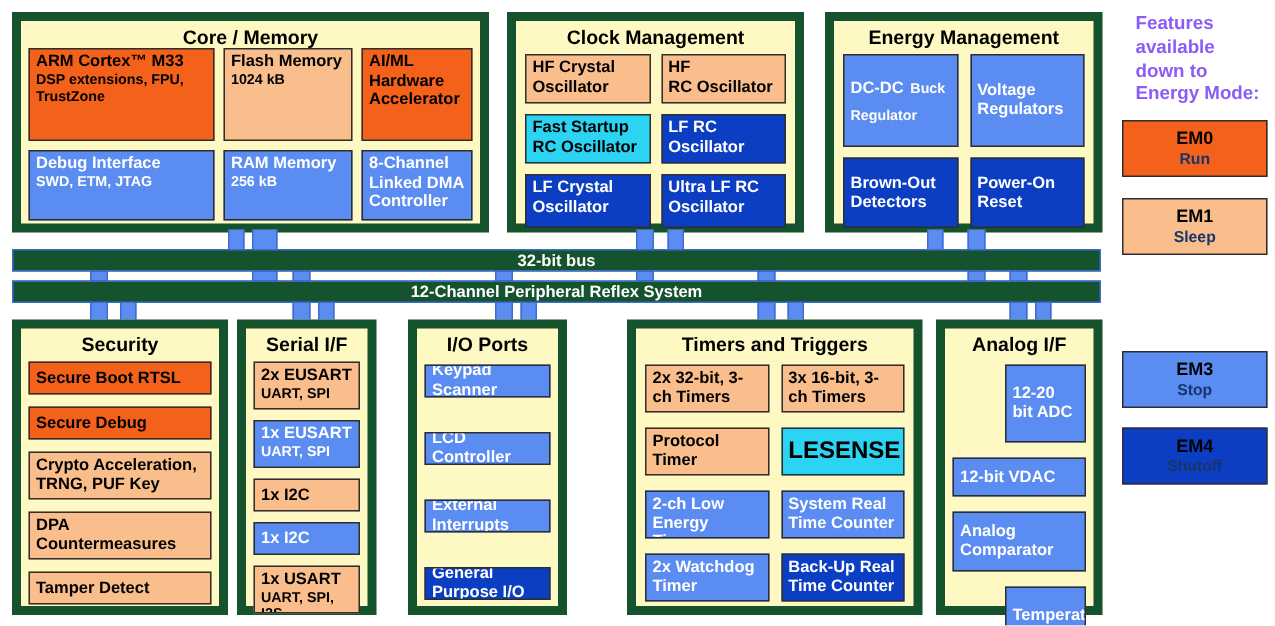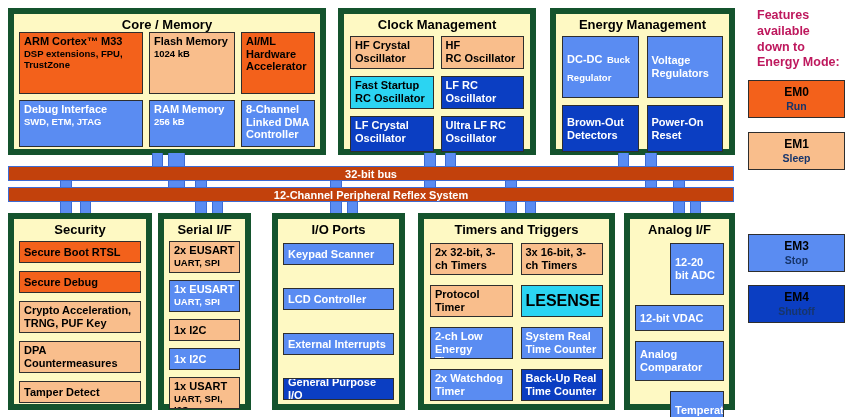--- a/index.html
+++ b/index.html
@@ -16,27 +16,27 @@
   .v-orange{background:#F3611B;color:#000;}
   .v-peach{background:#F9BE8C;color:#000;}
   .v-cyan{background:#2BD4F2;color:#000;}
   .v-blue{background:#5A8CF2;color:#fff;}
   .v-dkblue{background:#0B3EC2;color:#fff;}
   .vcenter{display:flex;flex-direction:column;justify-content:center;}
   .h22{height:22px;flex:none;}.h26{height:26px;flex:none;}.h32{height:32px;flex:none;}
   .h34{height:40px;flex:none;}.h36{height:52px;flex:none;margin-left:35px;}
   .w70 .t{max-width:70px;}
   .w100 .t{max-width:100px;}
-  .bus{position:absolute;left:8px;width:726px;height:15px;background:#c2410c;
+  .bus{position:absolute;left:8px;width:726px;height:15px;background:#14532d;
        border:1px solid #3D6BD3;box-sizing:border-box;display:flex;align-items:center;
        justify-content:center;color:#fff;font-weight:bold;font-size:11px;}
   .stub{position:absolute;background:#5A8CF2;border-left:1px solid #3D6BD3;
         border-right:1px solid #3D6BD3;box-sizing:border-box;}
   .legend-head{position:absolute;left:757px;top:8px;font-weight:bold;font-size:12.5px;
-               line-height:1.26;color:#be185d;}
+               line-height:1.26;color:#8b5cf6;}
   .em-box{position:absolute;left:748px;width:97px;height:38px;border:1px solid #2e2e2e;
           box-sizing:border-box;display:flex;flex-direction:column;align-items:center;
           justify-content:center;}
   .em-id{font-weight:bold;font-size:12px;color:#000;line-height:1.15;}
   .em-mode{font-weight:bold;font-size:10.5px;color:#17356B;line-height:1.15;}
   .dcdc-line{line-height:1.15;}
   .dcdc-line .t,.dcdc-line .s{display:inline;}
   .lesense .t{font-size:16px;}
 </style>
 </head>
@@ -181,21 +181,21 @@
       <div class="blk v-blue vcenter h22">
         <div class="t">1x I2C</div>
       </div>
       <div class="blk v-peach h32">
         <div class="t">1x USART</div>
         <div class="s">UART, SPI, I2S</div>
       </div>
     </div>
   </div>
 
-  <div class="sec" style="left:272px;top:213px;width:133px;height:197px">
+  <div class="sec" style="left:272px;top:213px;width:106px;height:197px">
     <div class="sec-title">I/O Ports</div>
     <div class="col-list" style="left:5px;right:5px;top:24px;gap:23px">
       <div class="blk v-blue vcenter h22">
         <div class="t">Keypad Scanner</div>
       </div>
       <div class="blk v-blue vcenter h22">
         <div class="t">LCD Controller</div>
       </div>
       <div class="blk v-blue vcenter h22">
         <div class="t">External Interrupts</div>

